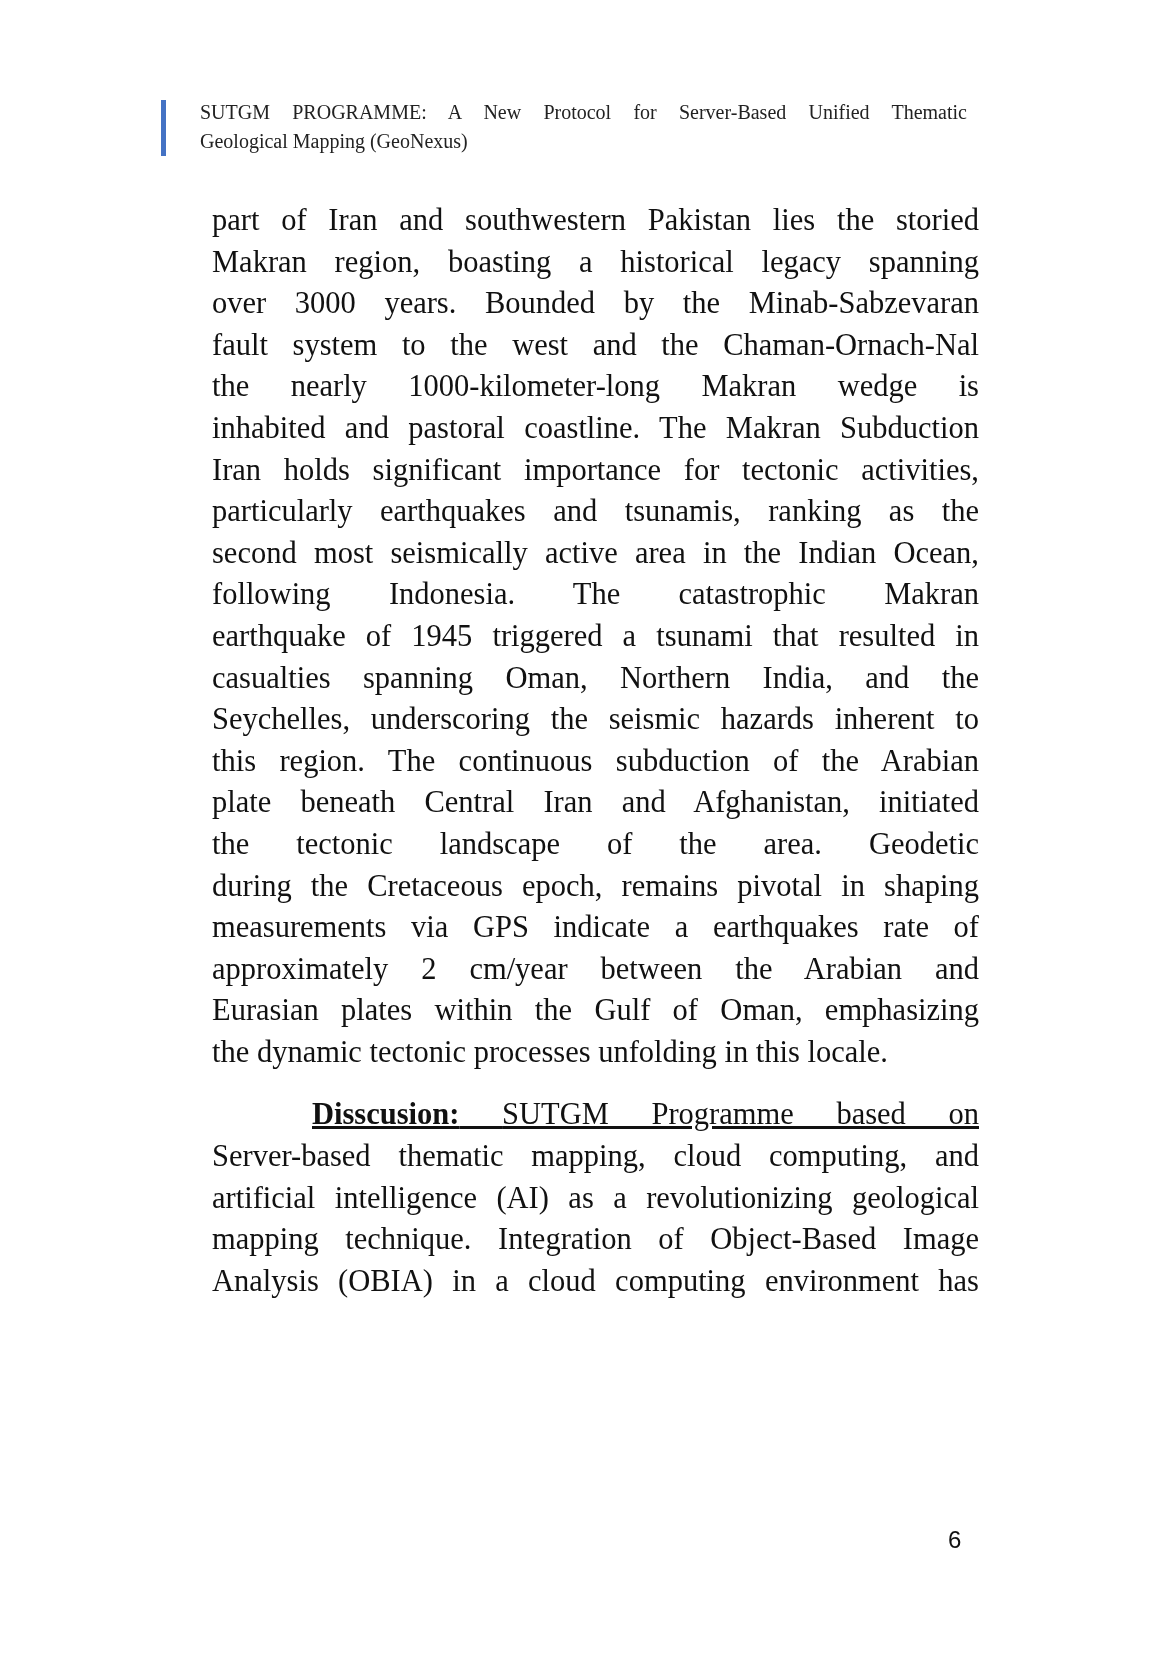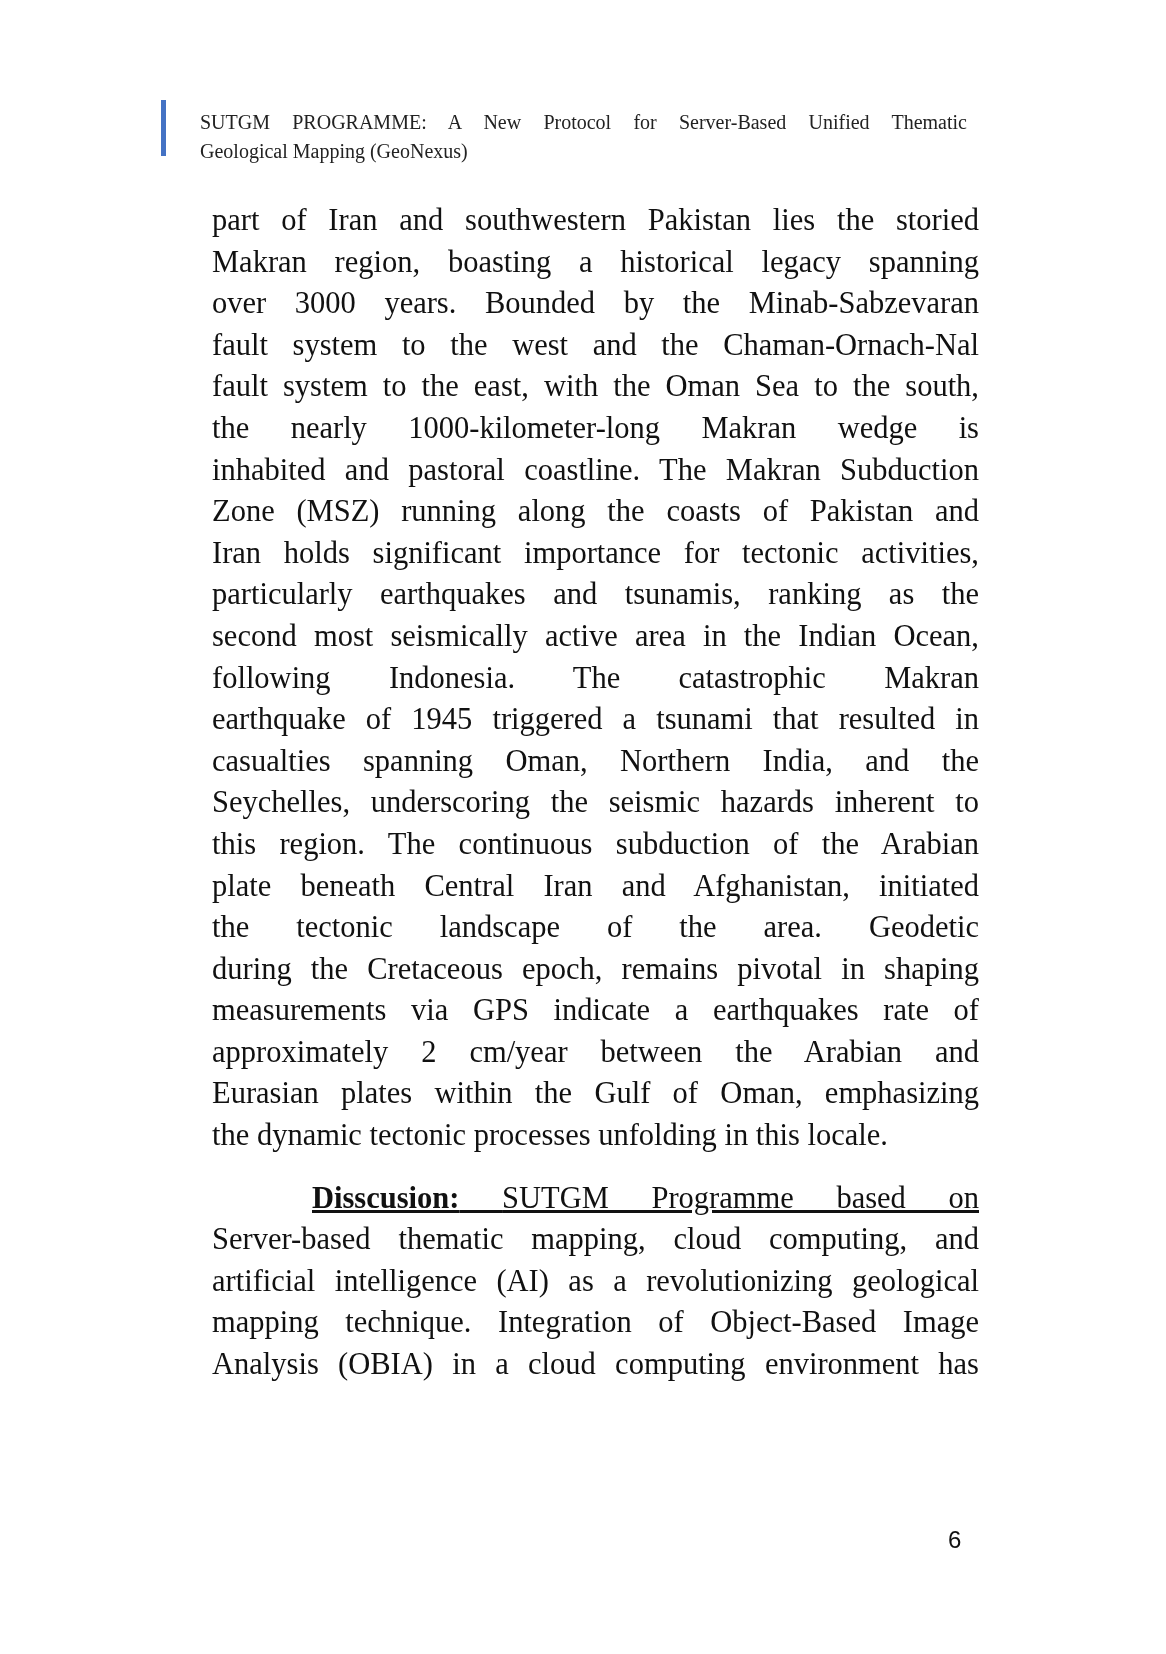--- a/index.html
+++ b/index.html
@@ -1,19 +1,19 @@
 <!DOCTYPE html>
 <html><head>
 <meta charset="utf-8">
 <style>
   html, body { margin: 0; padding: 0; background: #ffffff; }
   body { width: 1166px; height: 1654px; position: relative; overflow: hidden;
          font-family: "Liberation Serif", "DejaVu Serif", serif; color: #111; }
   .header-bar { position: absolute; left: 161px; top: 100px; width: 5px; height: 56px; background: #4472c4; }
-  .header { position: absolute; left: 200px; top: 108px; width: 767px;
+  .header { position: absolute; left: 200px; top: 98px; width: 767px;
             font-size: 20px; line-height: 29px; color: #222; }
   .header .line { display: block; text-align: justify; text-align-last: justify; white-space: nowrap; }
   .header .line.last { text-align-last: left; }
   .body { position: absolute; left: 212px; top: 200px; width: 767px; font-size: 30.5px; line-height: 41.6px; }
   .line { display: block; white-space: nowrap; }
   .j { text-align: justify; text-align-last: justify; }
   .l { text-align: left; text-align-last: left; }
   .para2 { margin-top: 21px; }
   .indent { padding-left: 100px; text-decoration: underline; }
   .bold { font-weight: bold; }
@@ -28,24 +28,22 @@
   <span class="line">SUTGM PROGRAMME: A New Protocol for Server-Based Unified Thematic</span>
   <span class="line last">Geological Mapping (GeoNexus)</span>
 </div>
 
 <div class="body">
   <div>
     <span class="line j">part of Iran and southwestern Pakistan lies the storied</span>
     <span class="line j">Makran region, boasting a historical legacy spanning</span>
     <span class="line j">over 3000 years. Bounded by the Minab-Sabzevaran</span>
     <span class="line j">fault system to the west and the Chaman-Ornach-Nal</span>
-    <span class="line j">fault system to the east, with the Oman Sea to the south,</span>
     <span class="line j">the nearly 1000-kilometer-long Makran wedge is</span>
     <span class="line j">inhabited and pastoral coastline. The Makran Subduction</span>
-    <span class="line j">Zone (MSZ) running along the coasts of Pakistan and</span>
     <span class="line j">Iran holds significant importance for tectonic activities,</span>
     <span class="line j">particularly earthquakes and tsunamis, ranking as the</span>
     <span class="line j">second most seismically active area in the Indian Ocean,</span>
     <span class="line j">following Indonesia. The catastrophic Makran</span>
     <span class="line j">earthquake of 1945 triggered a tsunami that resulted in</span>
     <span class="line j">casualties spanning Oman, Northern India, and the</span>
     <span class="line j">Seychelles, underscoring the seismic hazards inherent to</span>
     <span class="line j">this region. The continuous subduction of the Arabian</span>
     <span class="line j">plate beneath Central Iran and Afghanistan, initiated</span>
     <span class="line j">the tectonic landscape of the area. Geodetic</span>

